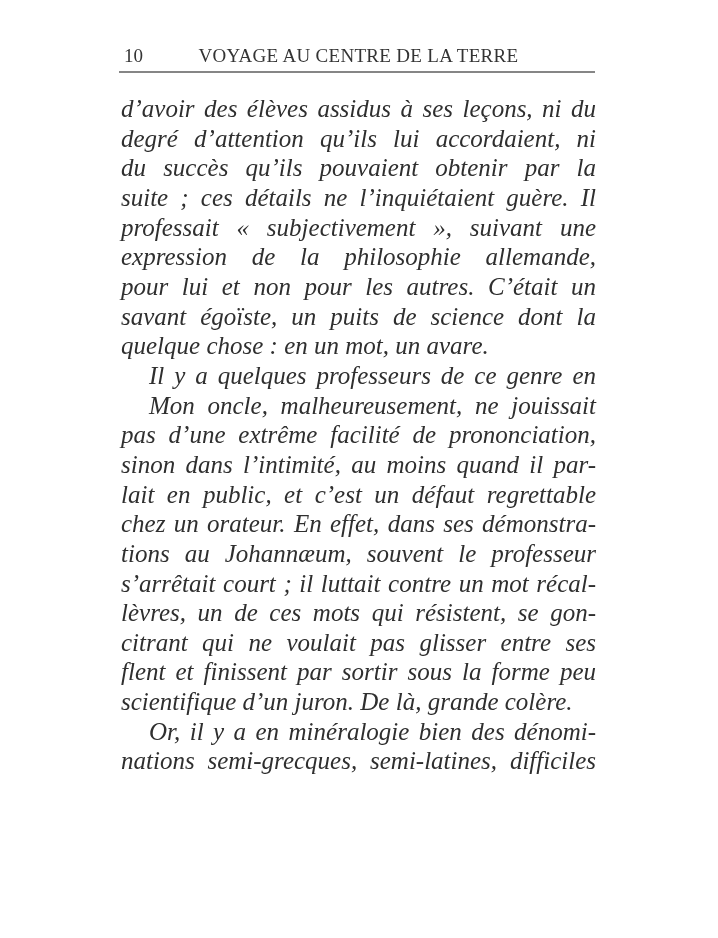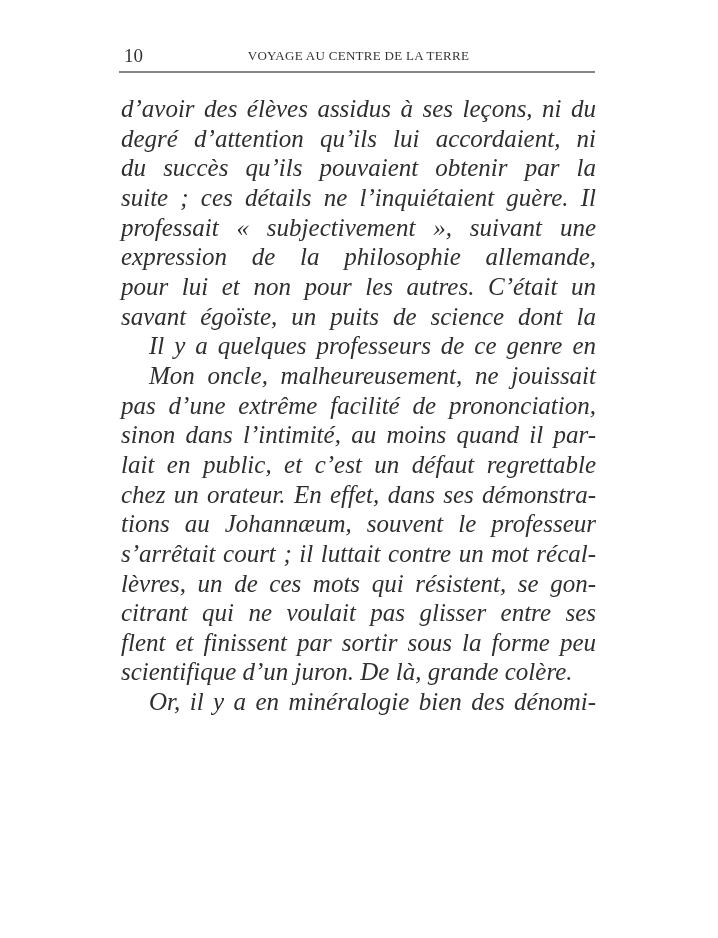--- a/index.html
+++ b/index.html
@@ -39,21 +39,21 @@
     left: 3px;
     top: 0;
     font-size: 19px;
     line-height: 22px;
     text-align: right;
   }
   .running-title {
     display: block;
     width: 100%;
     text-align: center;
-    font-size: 13px;
+    font-size: 19px;
     line-height: 22px;
     letter-spacing: 0.3px;
     white-space: nowrap;
   }
   .header-rule {
     position: absolute;
     top: 71px;
     left: -2px;
     width: 476px;
     height: 2px;
@@ -96,29 +96,31 @@
 
     <div class="text-block" style="color: rgb(47, 47, 47);">
         <div class="line">d’avoir des élèves assidus à ses leçons, ni du</div>
         <div class="line">degré d’attention qu’ils lui accordaient, ni</div>
         <div class="line">du succès qu’ils pouvaient obtenir par la</div>
         <div class="line">suite ; ces détails ne l’inquiétaient guère. Il</div>
         <div class="line">professait « subjectivement », suivant une</div>
         <div class="line">expression de la philosophie allemande,</div>
         <div class="line">pour lui et non pour les autres. C’était un</div>
         <div class="line">savant égoïste, un puits de science dont la</div>
+        <div class="line noj">quelque chose : en un mot, un avare.</div>
         <div class="line ind">Il y a quelques professeurs de ce genre en</div>
         <div class="line ind">Mon oncle, malheureusement, ne jouissait</div>
         <div class="line">pas d’une extrême facilité de prononciation,</div>
         <div class="line">sinon dans l’intimité, au moins quand il par-</div>
         <div class="line">lait en public, et c’est un défaut regrettable</div>
         <div class="line">chez un orateur. En effet, dans ses démonstra-</div>
         <div class="line">tions au Johannæum, souvent le professeur</div>
         <div class="line">s’arrêtait court ; il luttait contre un mot récal-</div>
         <div class="line">lèvres, un de ces mots qui résistent, se gon-</div>
         <div class="line">citrant qui ne voulait pas glisser entre ses</div>
         <div class="line">flent et finissent par sortir sous la forme peu</div>
         <div class="line noj">scientifique d’un juron. De là, grande colère.</div>
         <div class="line ind">Or, il y a en minéralogie bien des dénomi-</div>
+        <div class="line">nations semi-grecques, semi-latines, difficiles</div>
       </div>
 
   </div>
 </div>
 
 </body></html>

